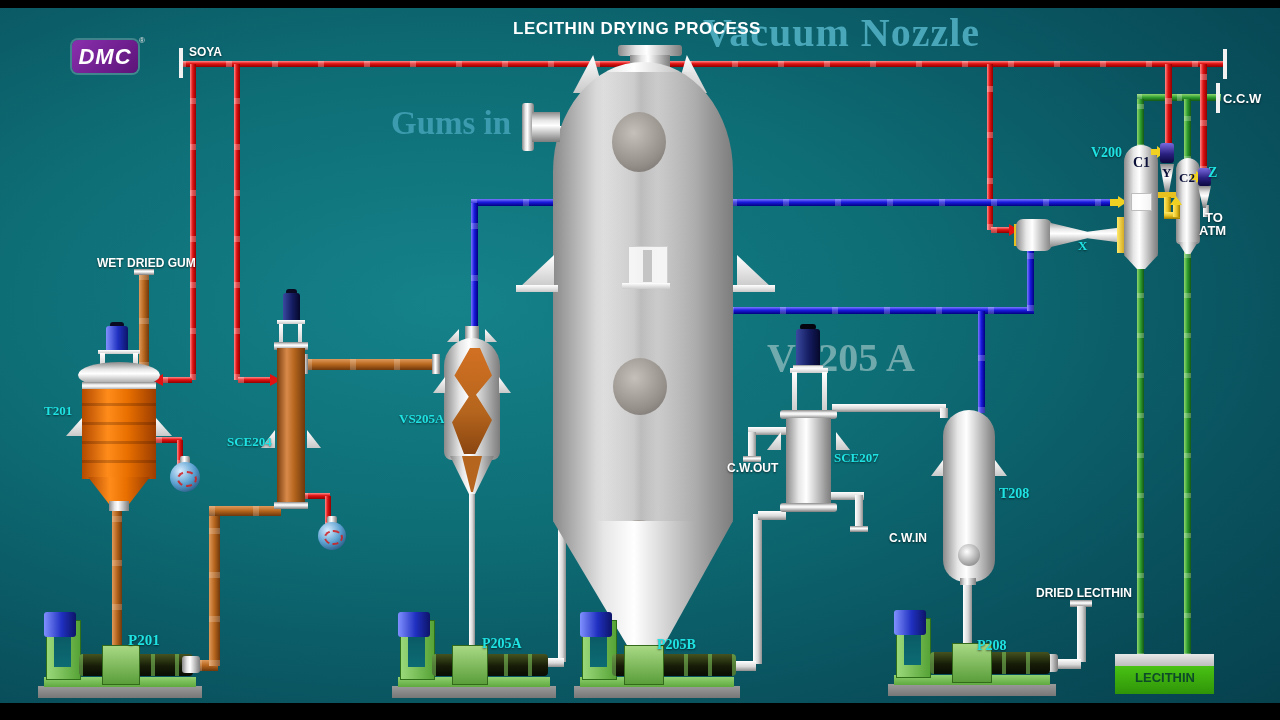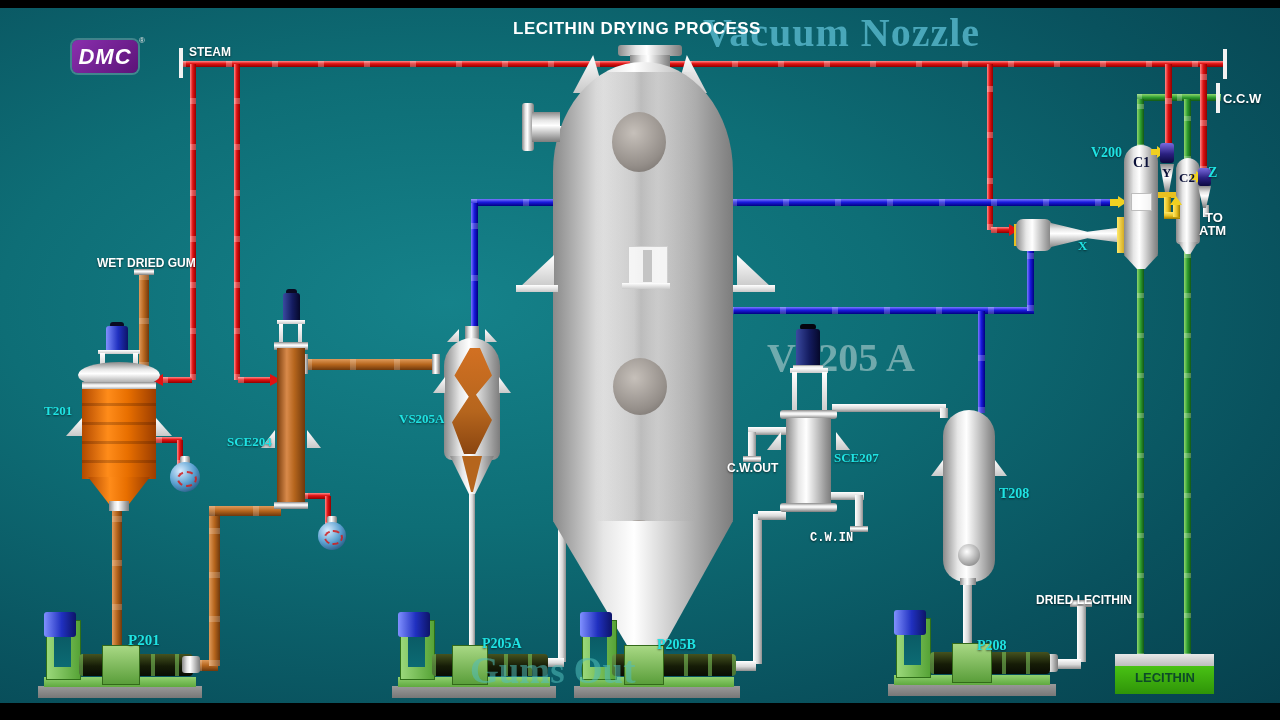--- a/index.html
+++ b/index.html
@@ -45,20 +45,21 @@
   .pumpblock{background:linear-gradient(to bottom,#a8d884,#5a9e3a);border:1px solid #33691a;}
   .pumpbase{background:linear-gradient(to bottom,#9a9a9a,#777);}
   .pumpdeck{background:linear-gradient(to bottom,#90d070,#5fa93f);}
 </style>
 </head>
 <body>
 
 <div class="stage">
 
   <div class="wm" style="left:703px;top:9px;font-size:40px;color:rgba(85,180,200,.85);letter-spacing:1px;">Vacuum Nozzle</div>
+  <div class="wm" style="left:391px;top:105px;font-size:33px;color:rgba(65,160,180,.9);">Gums in</div>
   <div class="wm" style="left:767px;top:334px;font-size:40px;color:rgba(178,208,208,.6);">VS205 A</div>
 
   <div class="ph green" style="left:1137px;top:94px;width:84px;height:7px;"></div>
   <div class="pv green" style="left:1137px;top:99px;width:7px;height:50px;"></div>
   <div class="pv green" style="left:1184px;top:99px;width:7px;height:62px;"></div>
   <div class="pv green" style="left:1137px;top:252px;width:7px;height:406px;"></div>
   <div class="pv green" style="left:1184px;top:248px;width:7px;height:410px;"></div>
   <div class="abs" style="left:1216px;top:83px;width:4px;height:30px;background:#f2f2f2;z-index:2;"></div>
 
   <div class="ph red" style="left:180px;top:61px;width:1046px;height:6px;"></div>
@@ -265,42 +266,41 @@
   <div class="eq motorblue" style="left:894px;top:610px;width:32px;height:25px;"></div>
   <div class="eq pumpbarrel" style="left:930px;top:652px;width:120px;height:22px;"></div>
   <div class="eq pumpblock" style="left:952px;top:643px;width:38px;height:38px;"></div>
 
   <div class="abs" style="left:72px;top:40px;width:66px;height:33px;background:linear-gradient(135deg,#8a2fae,#5c1478);border-radius:6px;box-shadow:0 0 0 2px rgba(255,255,255,.22);z-index:5;display:flex;align-items:center;justify-content:center;">
     <span style="color:#fff;font-weight:bold;font-size:22px;letter-spacing:1px;font-style:italic;">DMC</span>
   </div>
   <div class="lbl" style="left:139px;top:36px;font-size:8px;color:#e8e8e8;">®</div>
   <div class="lbl" style="left:437px;top:19px;width:400px;text-align:center;font-weight:bold;font-size:17px;color:#ffffff;letter-spacing:.5px;">LECITHIN DRYING PROCESS</div>
 
-  <div class="lbl wh" style="left:189px;top:45px;">STEAM</div>
+  <div class="lbl wh" style="left:189px;top:45px;">SOYA</div>
   <div class="lbl wh" style="left:97px;top:256px;">WET DRIED GUM</div>
   <div class="lbl wh" style="left:1223px;top:91px;font-size:13px;">C.C.W</div>
   <div class="lbl wh" style="left:727px;top:461px;">C.W.OUT</div>
-  <div class="lbl wh" style="left:810px;top:531px;font-family:Liberation Mono, monospace;">C.W.IN</div>
+  <div class="lbl wh" style="left:889px;top:531px;">C.W.IN</div>
   <div class="lbl wh" style="left:1205px;top:210px;font-size:13px;">TO</div>
   <div class="lbl wh" style="left:1199px;top:223px;font-size:13px;">ATM</div>
-  <div class="lbl wh" style="left:1036px;top:586px;margin-top:7px;">DRIED LECITHIN</div>
+  <div class="lbl wh" style="left:1036px;top:586px;">DRIED LECITHIN</div>
 
   <div class="lbl cy" style="left:44px;top:403px;">T201</div>
   <div class="lbl cy" style="left:227px;top:434px;">SCE204</div>
   <div class="lbl cy" style="left:399px;top:411px;">VS205A</div>
   <div class="lbl cy" style="left:128px;top:632px;font-size:15px;">P201</div>
   <div class="lbl cy" style="left:482px;top:636px;font-size:14px;">P205A</div>
   <div class="lbl cy" style="left:657px;top:637px;font-size:14px;">P205B</div>
   <div class="lbl cy" style="left:834px;top:450px;">SCE207</div>
   <div class="lbl cy" style="left:999px;top:486px;font-size:14px;">T208</div>
   <div class="lbl cy" style="left:977px;top:638px;font-size:14px;">P208</div>
   <div class="lbl cy" style="left:1091px;top:145px;font-size:14px;">V200</div>
   <div class="lbl cy" style="left:1078px;top:238px;">X</div>
   <div class="lbl nv" style="left:1133px;top:155px;">C1</div>
   <div class="lbl nv" style="left:1179px;top:170px;font-size:13px;">C2</div>
   <div class="lbl nv" style="left:1162px;top:165px;font-size:13px;">Y</div>
   <div class="lbl cy" style="left:1208px;top:165px;font-size:14px;">Z</div>
 
-  <div class="wm front" style="left:470px;top:649px;font-size:37px;color:rgba(80,190,185,.55);">Gums Out</div>
 
   <div class="bar" style="top:0;height:8px;"></div>
   <div class="bar" style="top:703px;height:17px;"></div>
 </div>
 
 </body></html>

